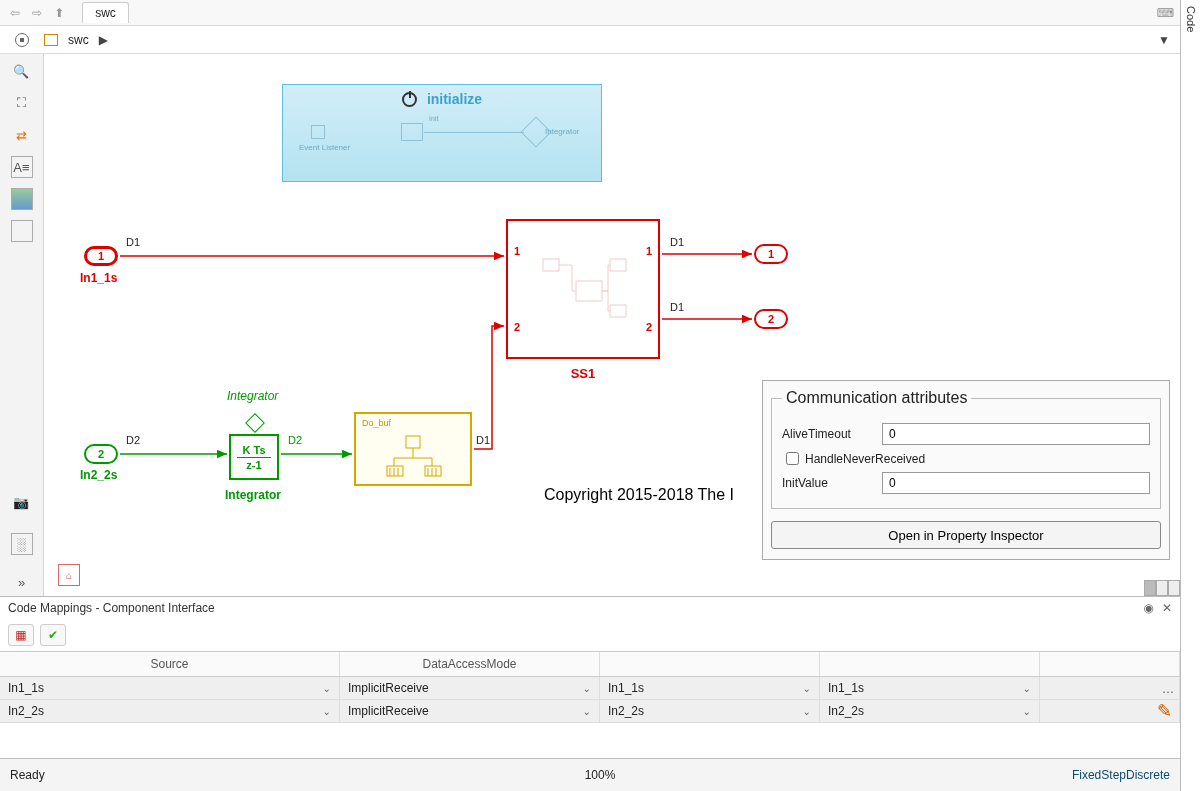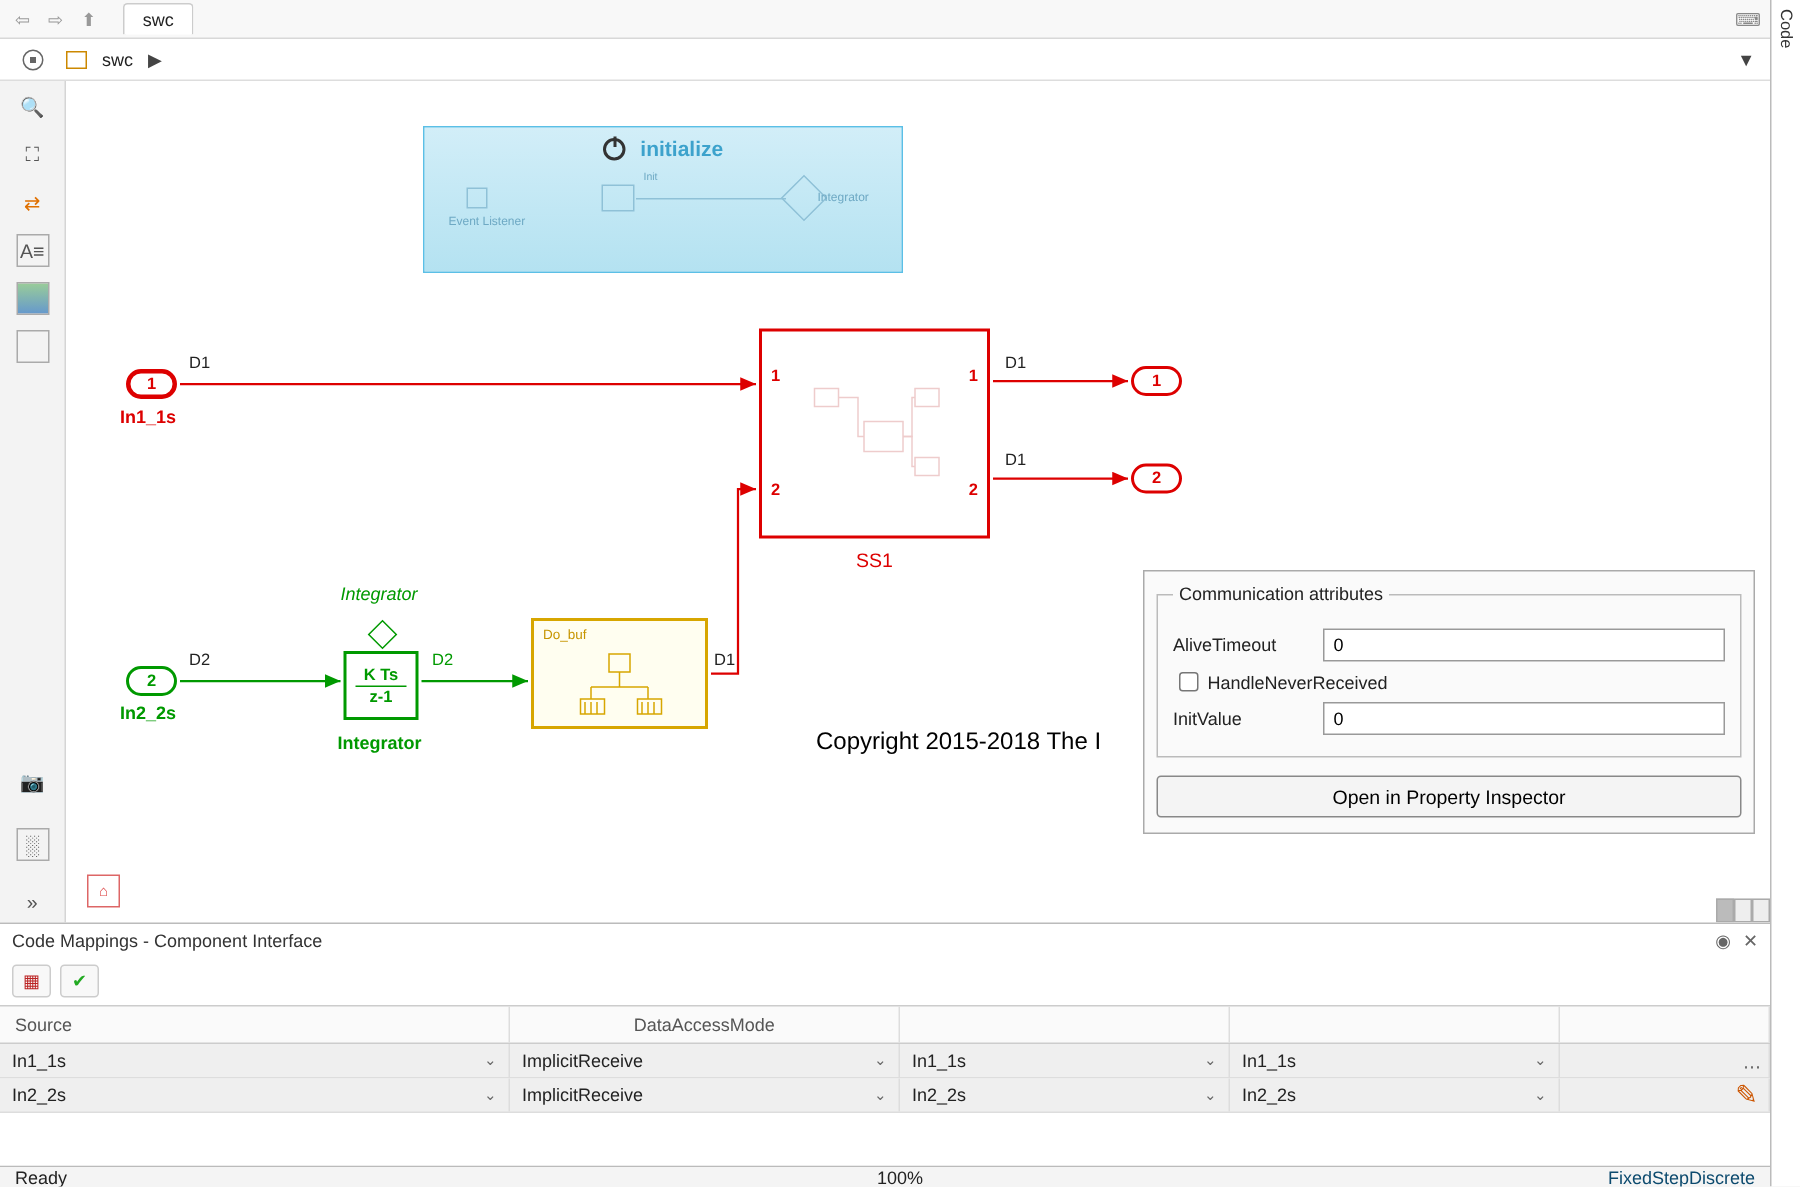--- a/index.html
+++ b/index.html
@@ -54,41 +54,41 @@
   
   .port-in,.port-out{position:absolute;width:34px;height:20px;border:2px solid;border-radius:10px;display:flex;align-items:center;justify-content:center;font-weight:bold;font-size:11px}
   .red-b{color:#d00;border-color:#d00}
   .grn-b{color:#090;border-color:#090}
   .port-label{position:absolute;font-weight:bold;font-size:12px}
   .sig-lbl{position:absolute;font-size:11px}
 
   .ss-box{position:absolute;left:462px;top:165px;width:154px;height:140px;border:2px solid #d00}
   .ss-num{position:absolute;color:#d00;font-size:11px;font-weight:bold}
   .ss-inner{position:absolute;left:30px;top:30px;right:30px;bottom:30px}
-  .ss-title{position:absolute;left:462px;top:312px;width:154px;text-align:center;color:#d00;font-weight:normal;font-size:13px}
+  .ss-title{position:absolute;left:462px;top:312px;width:154px;text-align:center;color:#d00;font-weight:bold;font-size:13px}
 
   .integ-box{position:absolute;left:185px;top:380px;width:50px;height:46px;border:2px solid #090;color:#090;text-align:center;font-size:11px;font-weight:bold;display:flex;flex-direction:column;justify-content:center}
   .integ-box .line{border-top:1.5px solid #090;margin:1px 6px}
   .integ-diamond{position:absolute;left:204px;top:362px;width:14px;height:14px;border:1.5px solid #090;transform:rotate(45deg)}
   .integ-lbl1{position:absolute;left:183px;top:335px;color:#090;font-style:italic;font-size:12px}
   .integ-lbl2{position:absolute;left:181px;top:434px;color:#090;font-weight:bold;font-size:12px}
 
   .dsb-box{position:absolute;left:310px;top:358px;width:118px;height:74px;border:2px solid #d7a600;background:#fffef0}
   .dsb-lbl{position:absolute;left:318px;top:364px;font-size:9px;color:#c79500}
   .dsb-inner{position:absolute;left:340px;top:380px;width:60px;height:44px}
 
   .copyright{position:absolute;left:500px;top:432px;font-size:16px;color:#000}
 
   
   svg.conn{position:absolute;left:0;top:0;width:100%;height:100%;pointer-events:none}
 
   
   .popup{position:absolute;right:10px;top:326px;width:408px;background:#fafafa;border:1px solid #aaa;z-index:10}
   .popup fieldset{border:1px solid #bbb;margin:8px;padding:12px 10px 10px}
-  .popup legend{font-size:12px;padding:0 4px}
+  .popup legend{font-size:16px;padding:0 4px}
   .frow{display:flex;align-items:center;margin:4px 0}
   .frow label{width:100px;font-size:12px}
   .frow input[type=text]{flex:1;height:22px;border:1px solid #999;padding:0 6px;font-size:12px}
   .frow input[type=checkbox]{margin-right:6px}
   .popup button{width:calc(100% - 16px);margin:4px 8px 10px;height:28px;border:1px solid #888;background:#f4f4f4;border-radius:3px;font-size:13px}
 
   
   .minimap{position:absolute;right:0;bottom:0;width:36px;height:16px;display:flex}
   .minimap span{flex:1;border:1px solid #aaa;background:#eee}
   .minimap span.act{background:#bbb}
@@ -102,33 +102,33 @@
   .map-close{margin-left:auto;display:flex;align-items:center;gap:8px;color:#666}
   .map-close span{cursor:default}
   .map-tabs{display:flex;border-bottom:1px solid #bbb;padding:0 8px}
   .map-tab{padding:5px 14px;font-size:12px;color:#333}
   .map-tab.active{border:1px solid #bbb;border-bottom:1px solid #fff;background:#fff;border-radius:3px 3px 0 0;margin-bottom:-1px}
   .map-toolbar{display:flex;align-items:center;gap:6px;padding:5px 8px}
   .map-tbtn{width:26px;height:22px;border:1px solid #ccc;border-radius:3px;background:#f8f8f8;display:flex;align-items:center;justify-content:center}
   .map-table{flex:1;overflow:hidden}
   .map-thead{display:flex;border-top:1px solid #ccc;border-bottom:1px solid #ccc;background:#fafafa}
   .mth{padding:5px 10px;font-size:12px;color:#555;border-right:1px solid #ddd}
-  .mth1{flex:0 0 340px;}
+  .mth1{flex:0 0 340px;text-align:center}
   .mth2{flex:0 0 260px;text-align:center}
   .mth3{flex:0 0 220px}
   .mth4{flex:0 0 220px}
   .mth5{flex:1}
   .mtr{display:flex;border-bottom:1px solid #ddd;background:#efefef}
   .mtd{padding:4px 8px;font-size:12px;border-right:1px solid #ddd;display:flex;align-items:center;justify-content:space-between}
   .mtd .dd{color:#666;font-size:10px}
   .map-pencil{position:absolute;right:8px;bottom:36px;color:#c50;font-size:18px}
   .map-dots{position:absolute;right:6px;top:88px;color:#666}
 
   
-  .status{height:14px;border-top:1px solid #bbb;background:#f4f4f4;display:flex;align-items:center;font-size:12px;padding:0 10px}
+  .status{height:33px;border-top:1px solid #bbb;background:#f4f4f4;display:flex;align-items:center;font-size:12px;padding:0 10px}
   .status .zoom{position:absolute;left:50%;transform:translateX(-50%)}
   .status .solver{margin-left:auto;color:#0c4a6e}
 </style>
 </head>
 <body>
 
 <div class="main">
 
   <div class="navrow">
     <span class="nav-arrow">⇦</span>

